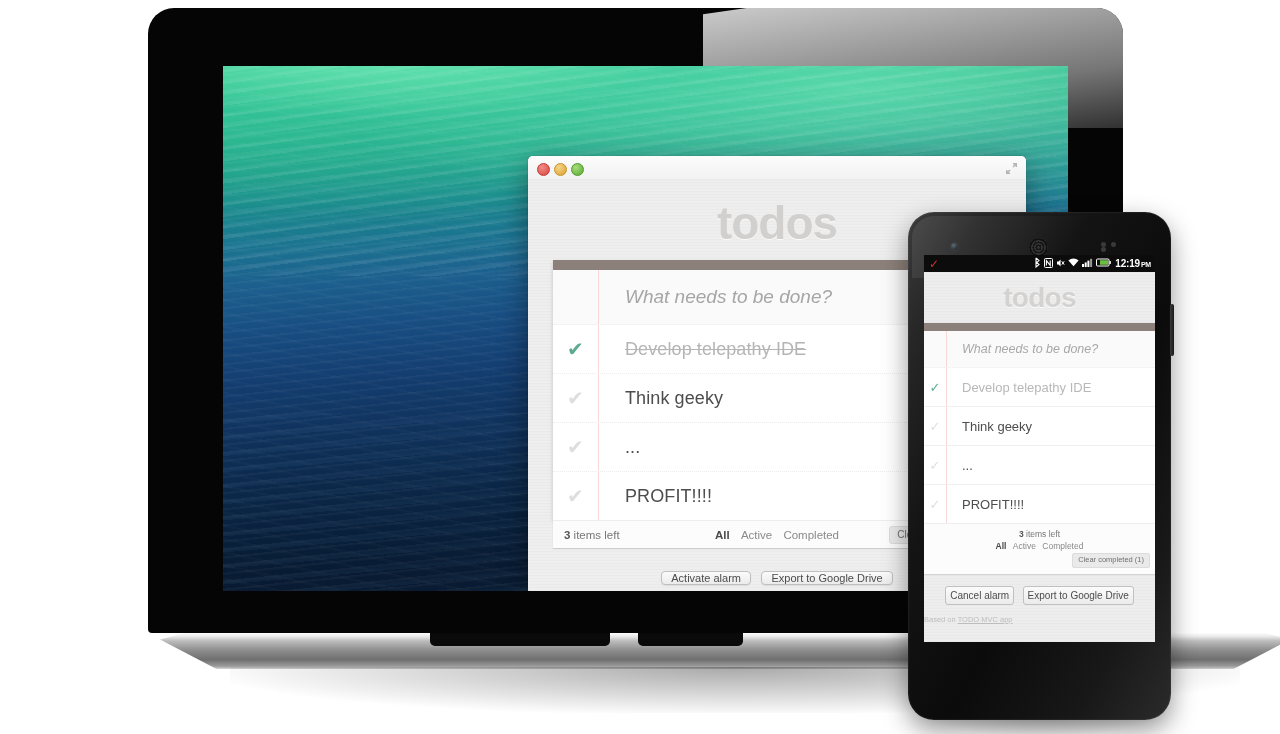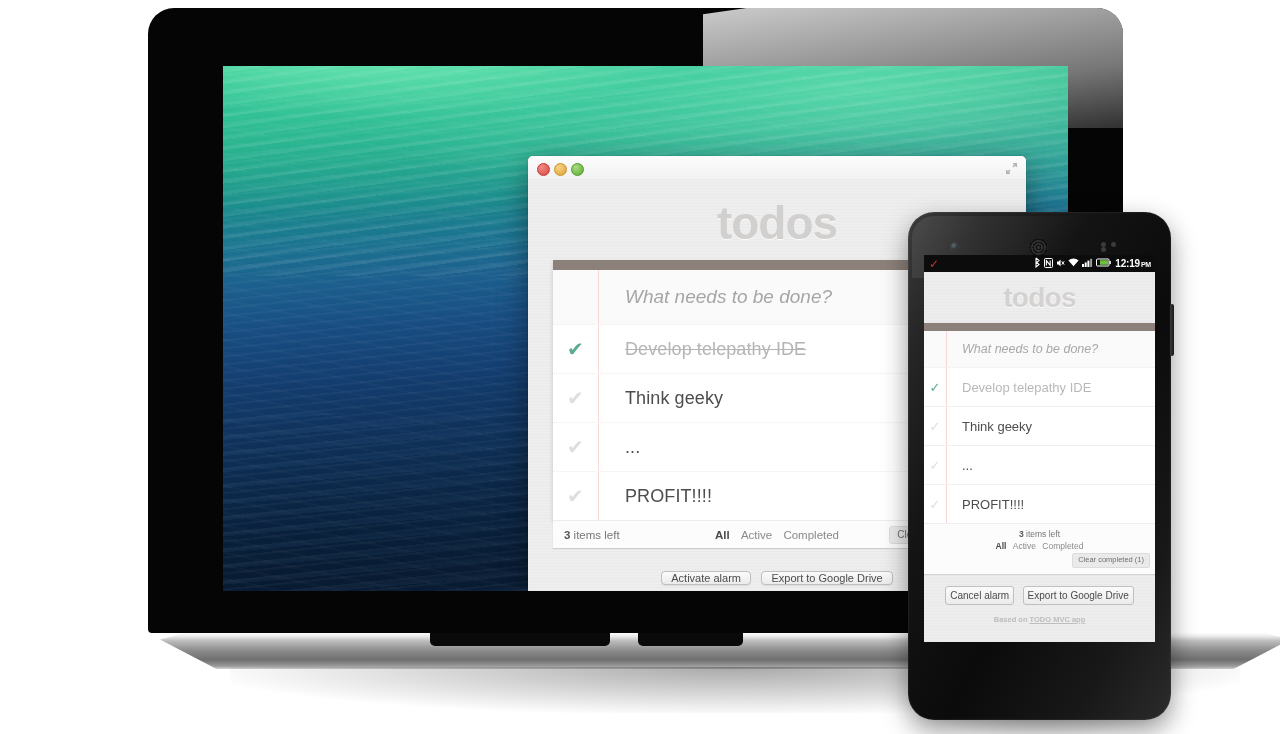--- a/index.html
+++ b/index.html
@@ -198,21 +198,21 @@
   .p-foot .ln{display:block;line-height:1.45;}
   .p-foot b{color:#555;}
   .p-filters span{margin:0 2px;color:#8a8a8a;}
   .p-filters span.sel{color:#4a4a4a;font-weight:bold;}
   .p-clear{display:inline-block;float:right;margin-right:5px;font-size:7.5px;color:#707070;
     background:#eaeaea;border:1px solid #dcdcdc;border-radius:2px;padding:1px 5px;}
   .p-actions{text-align:center;margin-top:11px;}
   .p-btn{display:inline-block;font-size:10px;color:#4c4c4c;
     background:linear-gradient(180deg,#fbfbfb,#ebebeb);border:1px solid #c0c0c0;
     border-radius:3px;padding:3px 4px;margin:0 2px;}
-  .p-based{text-align:center;margin-top:10px;font-size:7.5px;color:#bdbdbd;font-weight:bold;}
+  .p-based{margin-top:10px;font-size:7.5px;color:#bdbdbd;}
   .p-based u{text-decoration:underline;}
   .phone-shadow{position:absolute;left:916px;top:700px;width:250px;height:34px;
     background:radial-gradient(ellipse at 50% 0%, rgba(0,0,0,.30) 0%, rgba(0,0,0,.10) 50%, rgba(0,0,0,0) 78%);}
 </style>
 </head>
 <body>
 
 <div class="stage">
 
   <div class="laptop">

